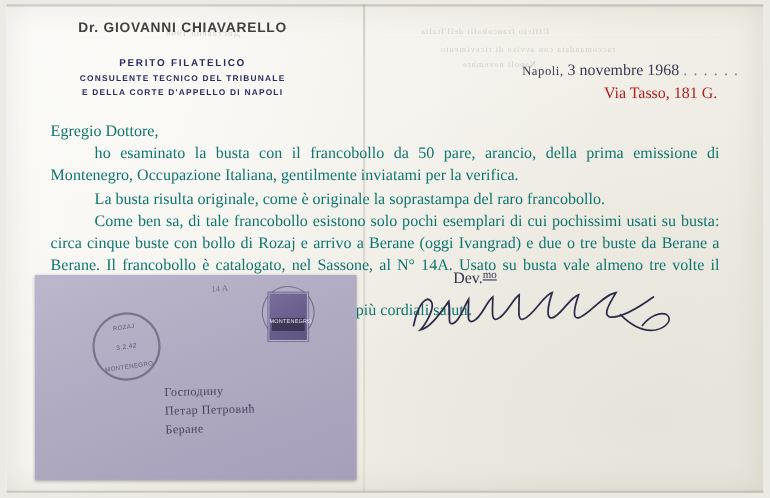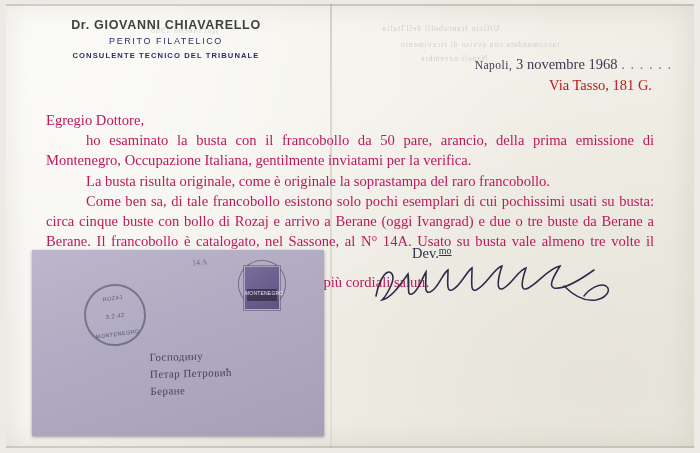--- a/index.html
+++ b/index.html
@@ -68,22 +68,22 @@
   }
   .lh-name {
     font-size: 12.5px;
     font-weight: bold;
     letter-spacing: 0.7px;
     color: #404040;
   }
   .lh-sub {
     font-size: 9px;
     letter-spacing: 1.6px;
-    font-weight: normal;
-    margin-top: 4px;
+    font-weight: bold;
+    margin-top: 20px;
     color: #2a2c68;
   }
   .lh-line {
     font-size: 7.6px;
     letter-spacing: 1.1px;
     font-weight: bold;
     margin-top: 5px;
     color: #2a2c68;
   }
   .lh-line2 {
@@ -137,21 +137,21 @@
   }
 
   
   .body {
     position: absolute;
     left: 46px;
     top: 110px;
     width: 608px;
     font-size: 14.6px;
     line-height: 20.2px;
-    color: #be185d;
+    color: #0f766e;
     text-align: justify;
   }
   .body p { margin: 0; }
   .indent { display: inline-block; width: 40px; }
   .salut { margin-bottom: 1px; }
 
   
   .devmo {
     position: absolute;
     left: 412px;
@@ -281,20 +281,21 @@
 
   <div class="ghost g1">Доставено 1968</div>
   <div class="ghost g2">Ufficio francobolli dell'Italia</div>
   <div class="ghost g3">raccomandata con avviso di ricevimento</div>
   <div class="ghost g4">Napoli novembre</div>
 
   <div class="letterhead">
     <div class="lh-name">Dr. GIOVANNI CHIAVARELLO</div>
     <div class="lh-sub">PERITO FILATELICO</div>
     <div class="lh-line">CONSULENTE TECNICO DEL TRIBUNALE</div>
+    <div class="lh-line2">E DELLA CORTE D'APPELLO DI NAPOLI</div>
   </div>
 
   <div class="dateline">
     <span class="small">Napoli,</span>
     <span>3 novembre 1968</span>
     <span class="dots">. . . . . .</span>
   </div>
   <div class="addrline">Via Tasso, 181 G.</div>
 
   <div class="body">

